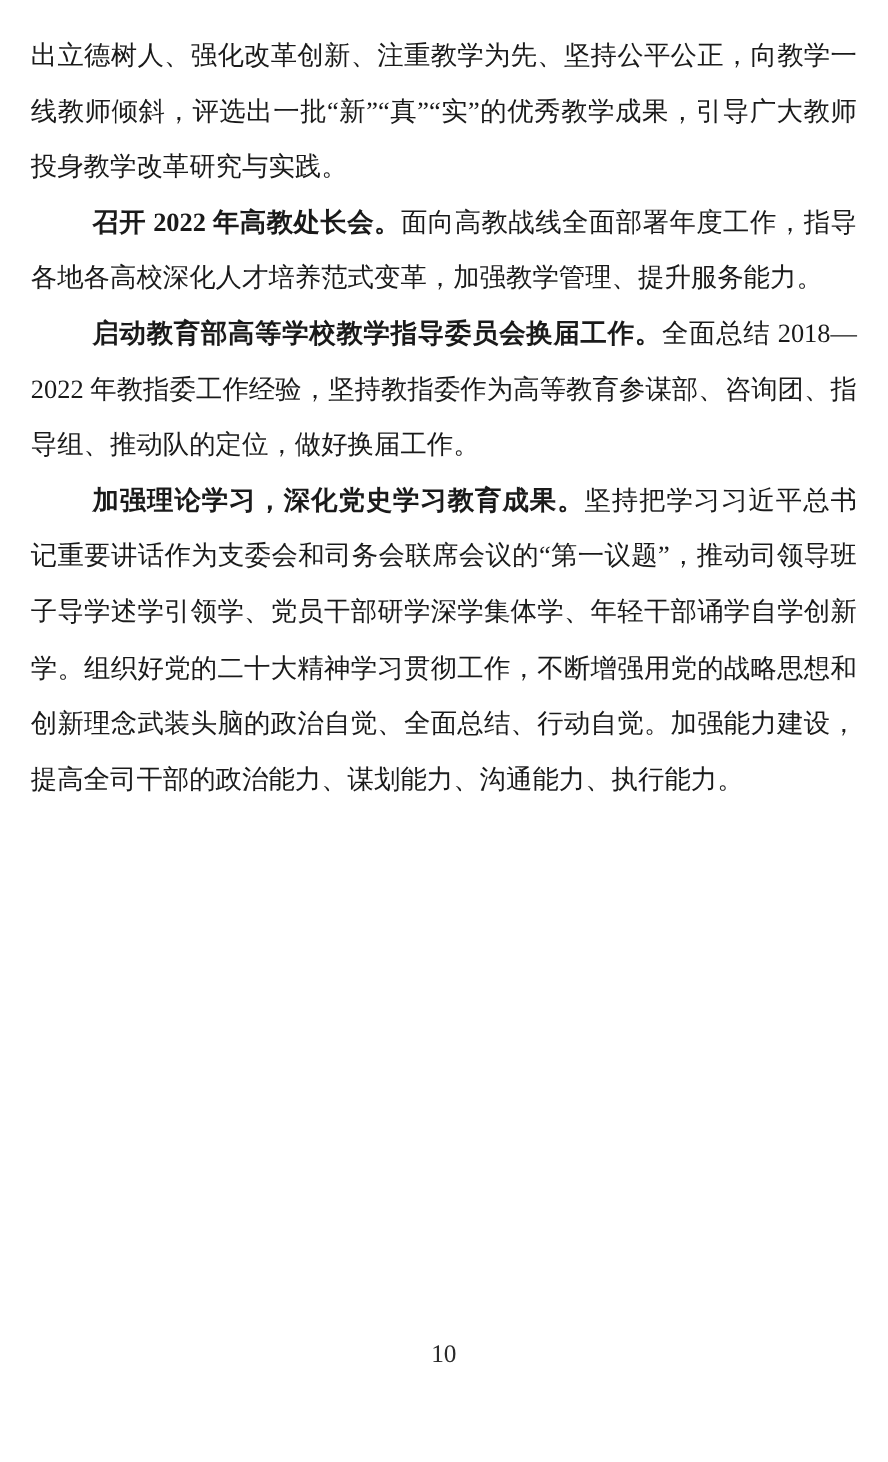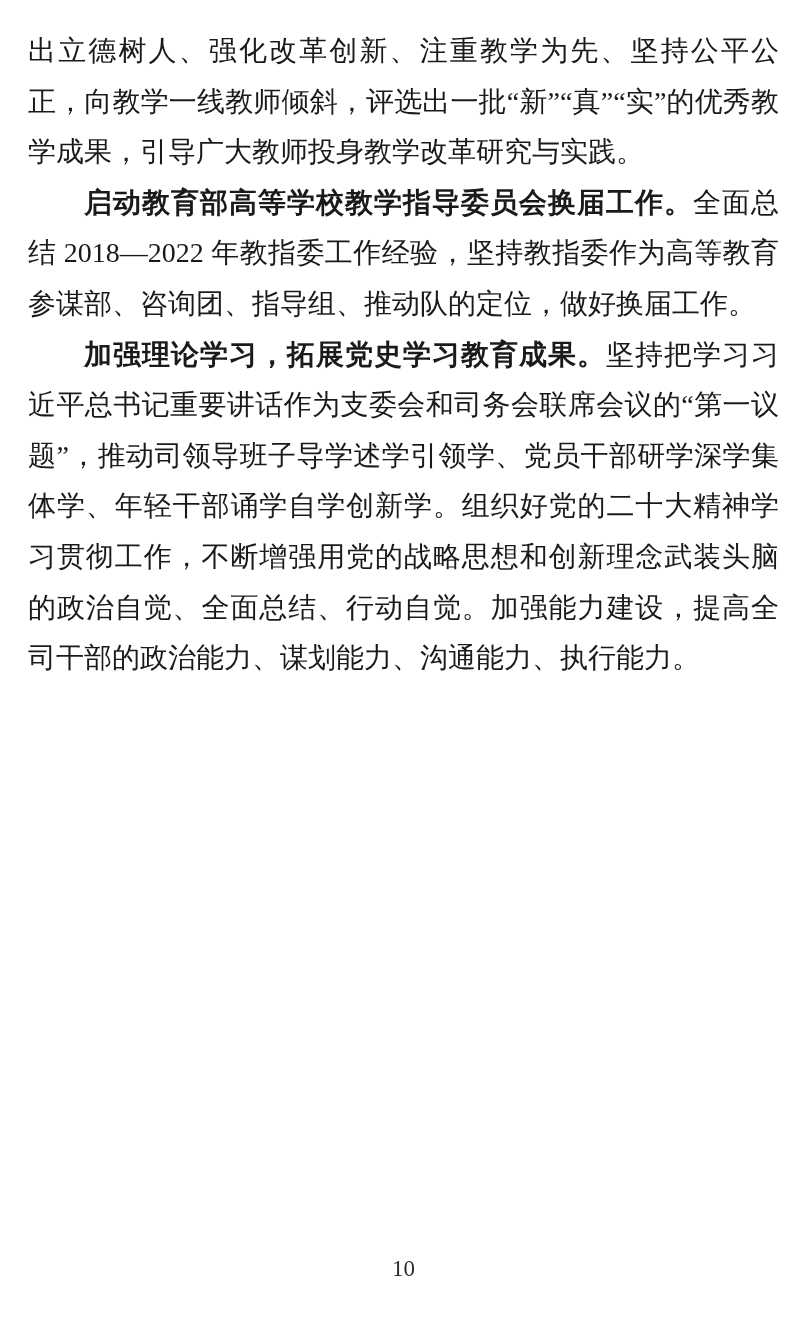--- a/index.html
+++ b/index.html
@@ -13,21 +13,21 @@
     position: relative;
     font-family: "Liberation Serif", serif;
     overflow: hidden;
   }
   .doc-body {
     position: absolute;
     left: 28px;
     top: 26px;
     width: 751px;
     color: #1a1a1a;
-    font-size: 28px;
+    font-size: 24px;
     line-height: 50.6px;
     text-align: justify;
   }
   .doc-body p {
     margin: 0;
     padding: 0;
   }
   .doc-body p.indent {
     text-indent: 56px;
   }
@@ -35,33 +35,34 @@
     font-weight: bold;
   }
   .heading .run-bold {
     font-family: "Liberation Sans", sans-serif;
     font-weight: bold;
     letter-spacing: 1px;
   }
   .page-footer {
     position: absolute;
     left: 0;
-    top: 1254px;
+    top: 1216px;
     width: 807px;
     text-align: center;
     font-size: 23px;
     line-height: 30px;
     color: #2b2b2b;
     font-family: "Liberation Serif", serif;
   }
 </style>
 </head>
 <body>
 
 <main class="doc-body">
     <p class="body"><span class="run-regular">出立德树人、强化改革创新、注重教学为先、坚持公平公正，向教学一线教师倾斜，评选出一批“新”“真”“实”的优秀教学成果，引导广大教师投身教学改革研究与实践。</span></p>
+    <p class="body indent"><span class="run-bold">召开 2022 年高教处长会。</span><span class="run-regular">面向高教战线全面部署年度工作，指导各地各高校深化人才培养范式变革，加强教学管理、提升服务能力。</span></p>
     <p class="body indent"><span class="run-bold">启动教育部高等学校教学指导委员会换届工作。</span><span class="run-regular">全面总结 2018—2022 年教指委工作经验，坚持教指委作为高等教育参谋部、咨询团、指导组、推动队的定位，做好换届工作。</span></p>
-    <p class="body indent"><span class="run-bold">加强理论学习，拓展党史学习教育成果。</span><span class="run-regular">坚持把学习习近平总书记重要讲话作为支委会和司务会联席会议的“第一议题”，推动司领导班子导学述学引领学、党员干部研学深学集体学、年轻干部诵学自学创新学。组织好党的二十大精神学习贯彻工作，不断增强用党的战略思想和创新理念武装头脑的政治自觉、全面总结、行动自觉。加强能力建设，提高全司干部的政治能力、谋划能力、沟通能力、执行能力。</span></p>
+    <p class="body indent"><span class="run-bold">加强理论学习，深化党史学习教育成果。</span><span class="run-regular">坚持把学习习近平总书记重要讲话作为支委会和司务会联席会议的“第一议题”，推动司领导班子导学述学引领学、党员干部研学深学集体学、年轻干部诵学自学创新学。组织好党的二十大精神学习贯彻工作，不断增强用党的战略思想和创新理念武装头脑的政治自觉、全面总结、行动自觉。加强能力建设，提高全司干部的政治能力、谋划能力、沟通能力、执行能力。</span></p>
   </main>
 
 <footer class="page-footer">
   <span>10</span>
 </footer>
 
 </body></html>

